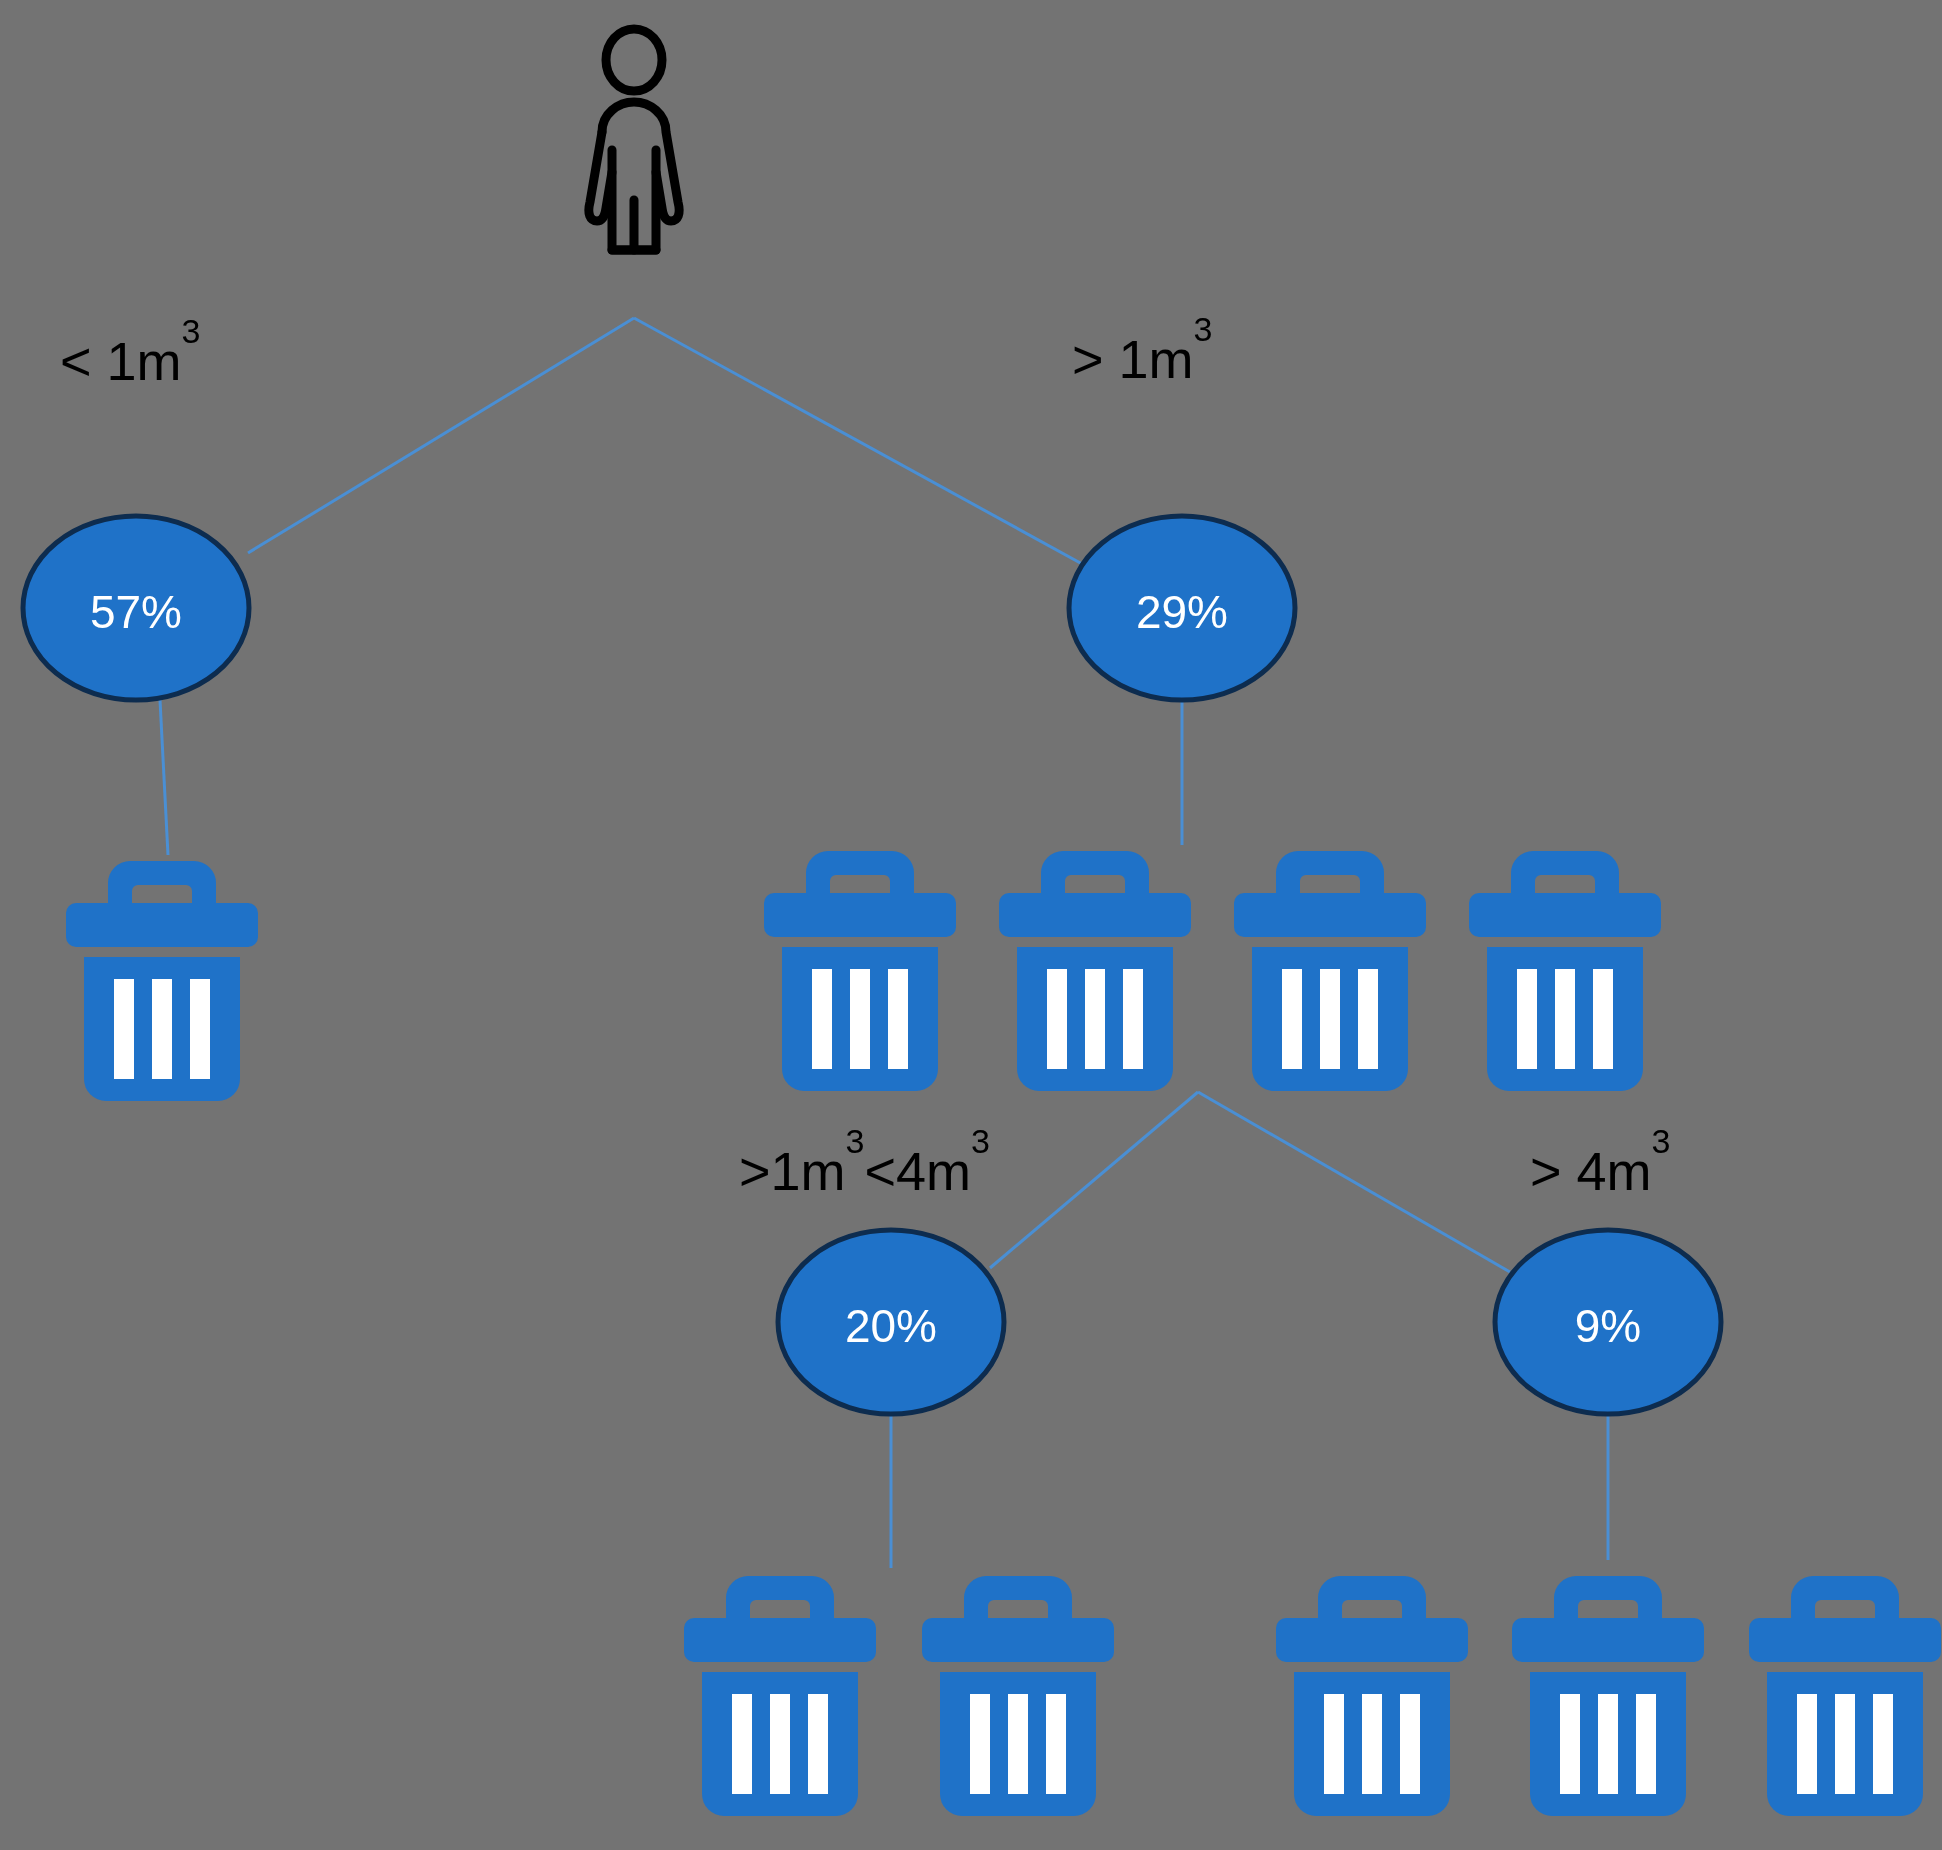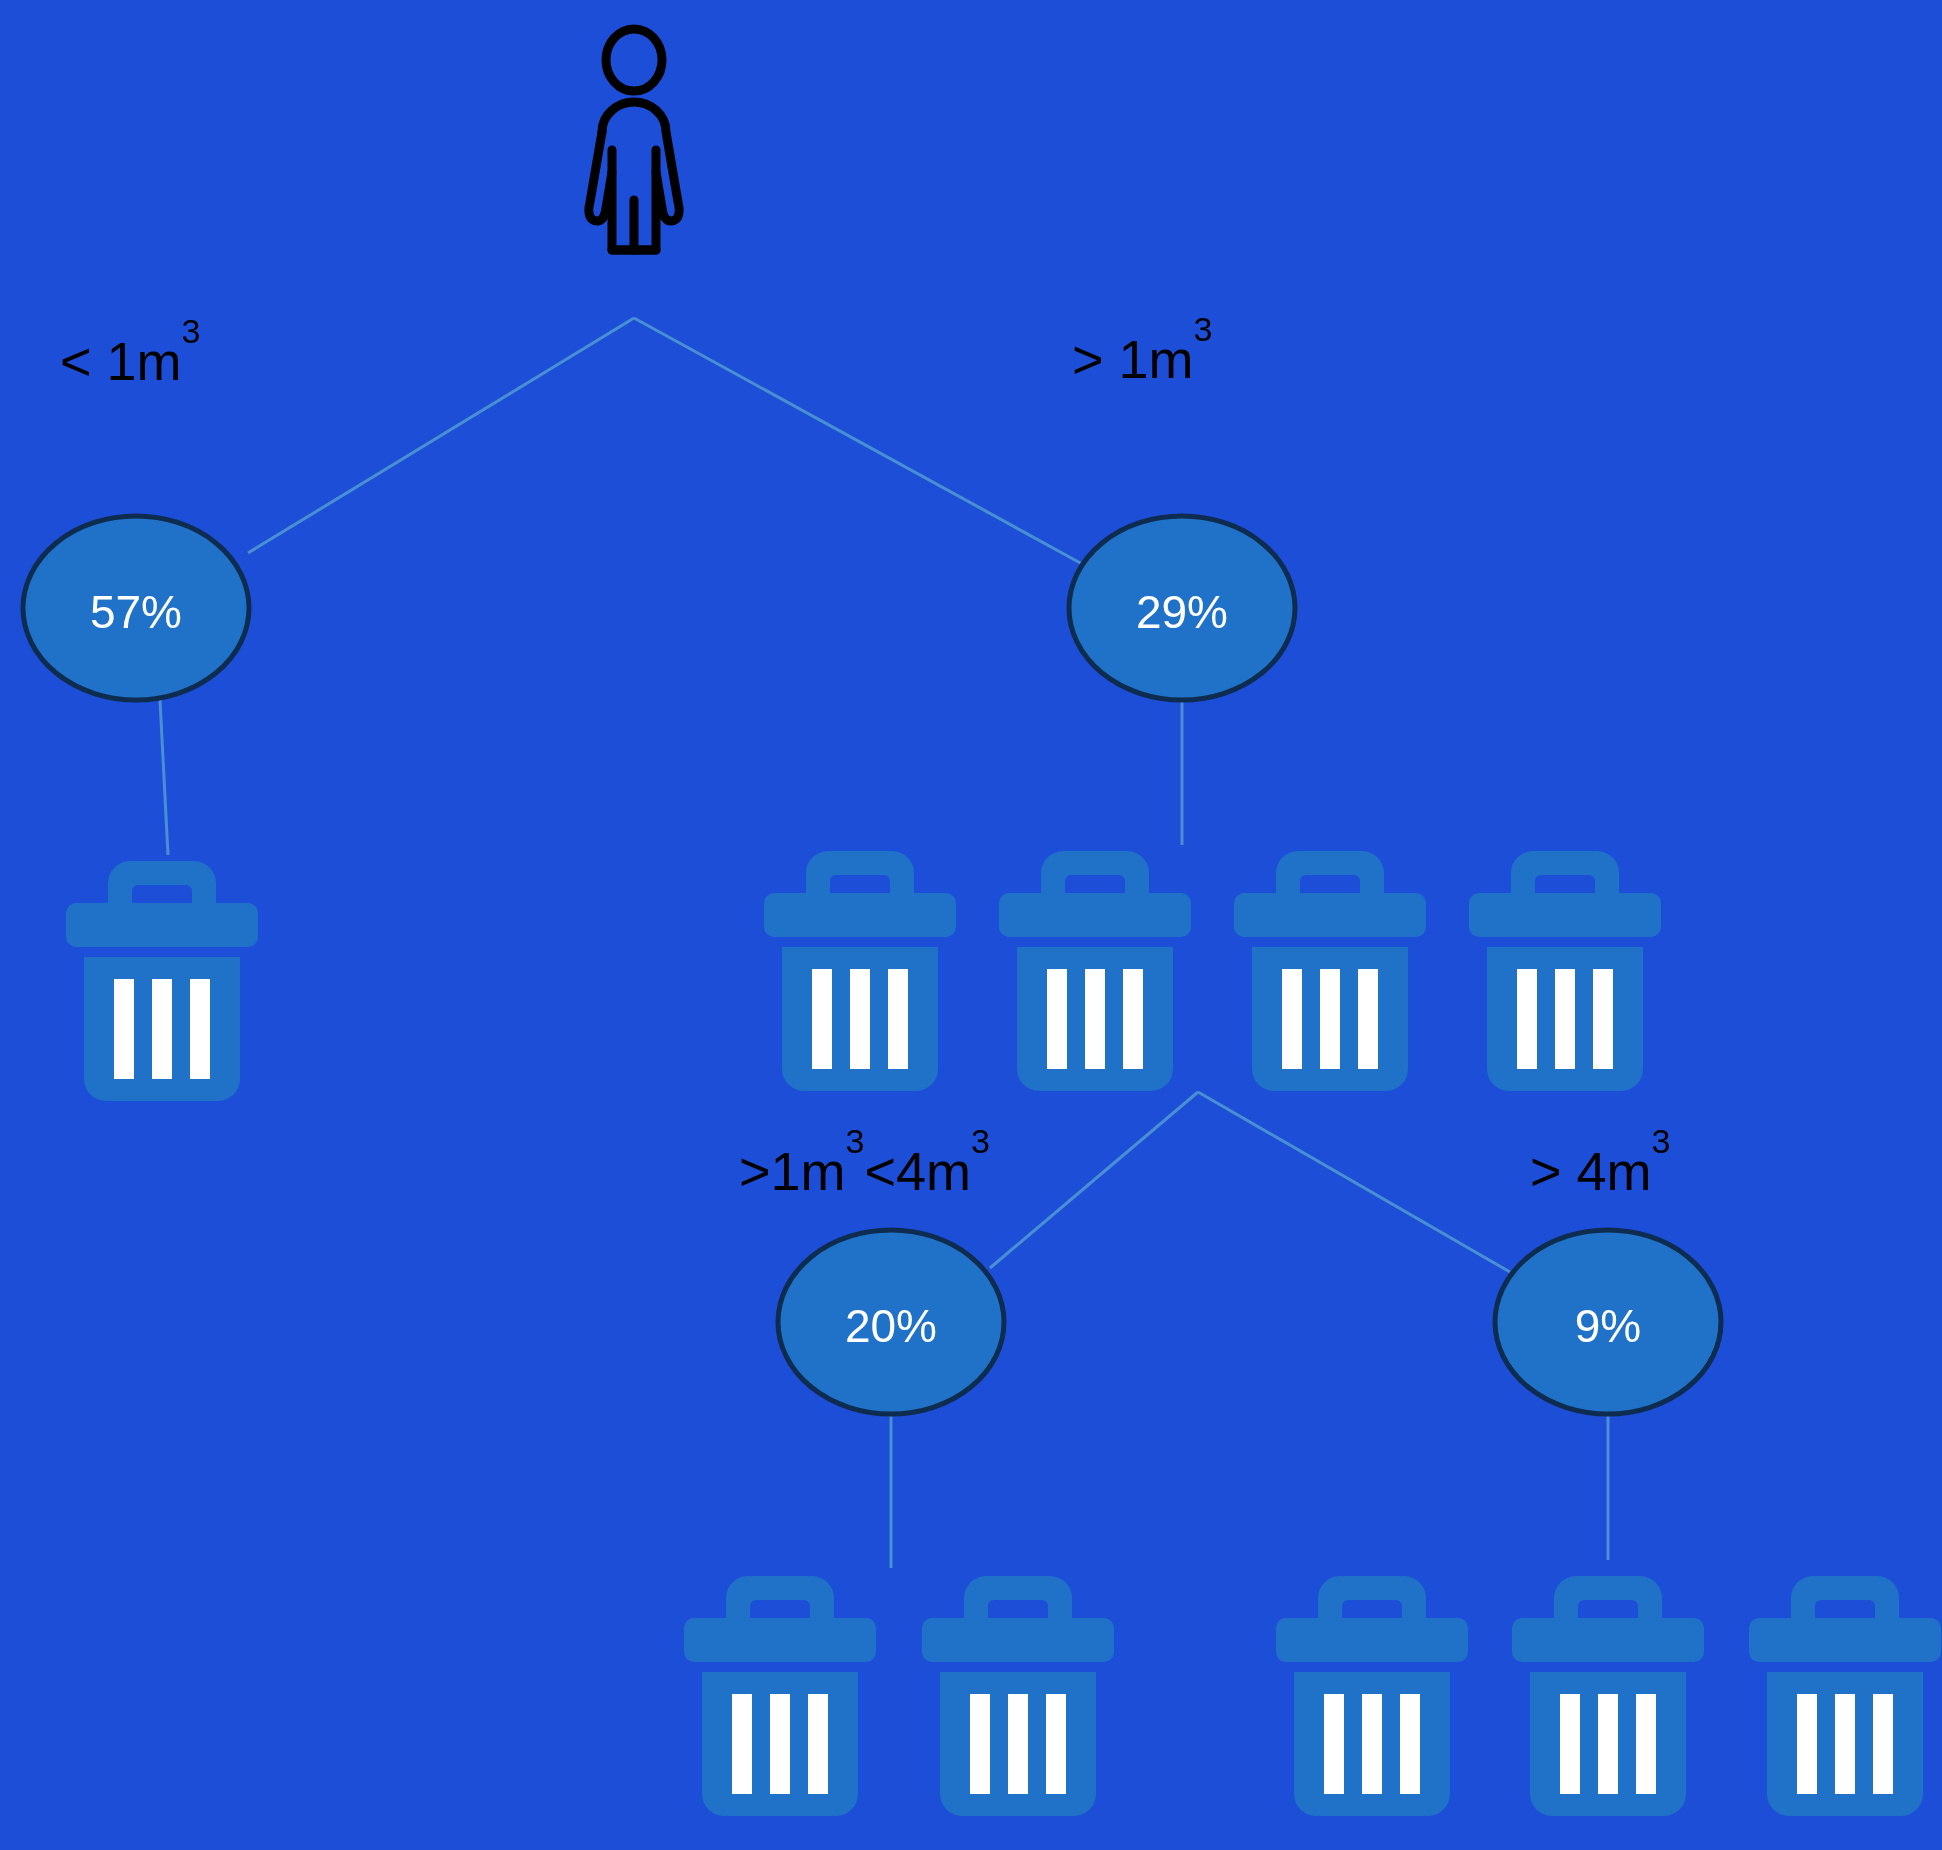--- a/index.html
+++ b/index.html
@@ -10,21 +10,21 @@
   body {
     width: 1942px;
     height: 1850px;
     font-family: "Liberation Sans", sans-serif;
     overflow: hidden;
   }
   #diagram-root {
     position: relative;
     width: 1942px;
     height: 1850px;
-    background: #1d4ed8;
+    background: #737373;
   }
   svg.canvas {
     display: block;
     width: 1942px;
     height: 1850px;
   }
   .edge-line {
     stroke: #4a8fd4;
     stroke-width: 3;
     fill: none;

